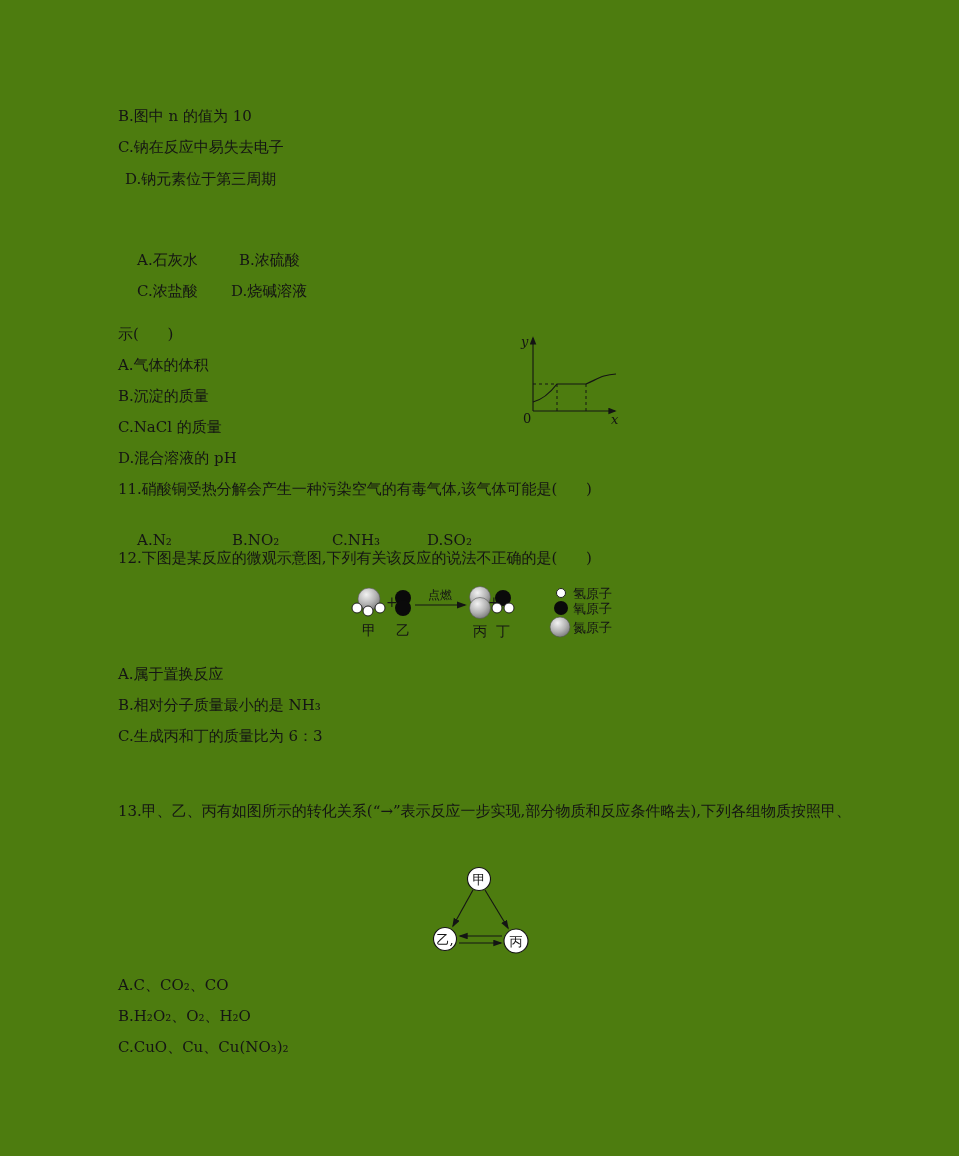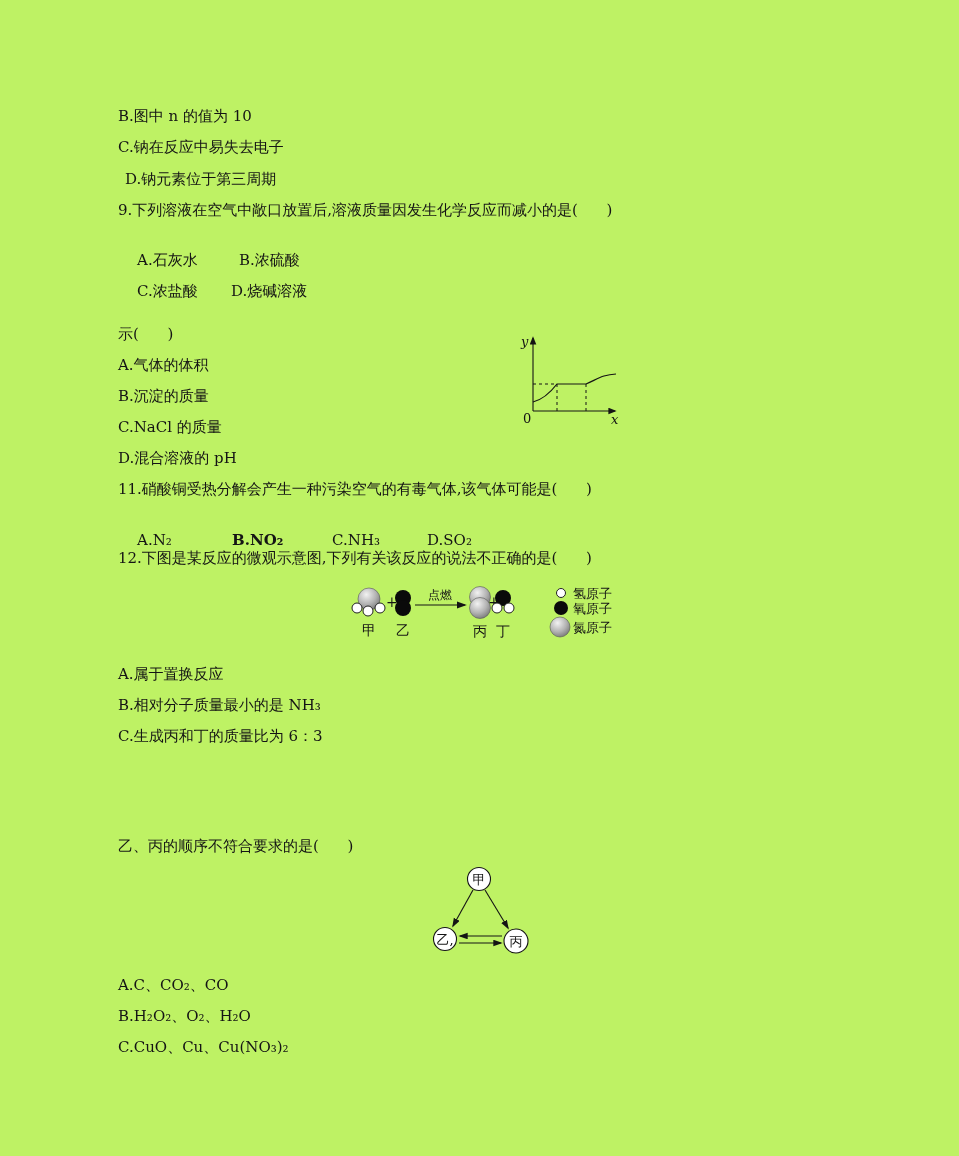--- a/index.html
+++ b/index.html
@@ -1,37 +1,37 @@
 <!DOCTYPE html>
 <html><head>
 <meta charset="utf-8">
 <style>
   * { margin:0; padding:0; box-sizing:border-box; }
   html,body { background:#ffffff; }
   .page {
     position:relative;
     width:959px; height:1156px;
-    background:#bef264;
+    background:#4d7c0f;
     font-family:"DejaVu Serif","Liberation Serif",serif;
     font-size:15px;
     color:#141414;
     overflow:hidden;
   }
   .line {
     position:absolute;
     left:118px;
     white-space:pre;
     line-height:19px;
   }
   .indent { left:125px; }
   .opt { display:inline-block; white-space:pre; }
   .w102 { width:102px; }
   .w94  { width:94px; }
   .w95  { width:95px; }
-  .w100 { width:100px;font-weight:bold; }
+  .w100 { width:100px; }
   svg { position:absolute; overflow:visible; }
   svg text {
     font-family:"DejaVu Serif","Liberation Serif",serif;
     fill:#141414;
   }
   .axis-label { font-style:italic; font-size:13px; }
   .origin-label { font-size:13px; }
   .mol-label { font-size:14px; }
   .plus-label { font-size:14px; }
   .cond-label { font-size:12px; }
@@ -40,21 +40,20 @@
 </style>
 </head>
 <body>
 
 <div class="page">
 
   <div class="line" style="top:107px">B.图中 n 的值为 10</div>
   <div class="line" style="top:138px">C.钠在反应中易失去电子</div>
   <div class="line indent" style="top:170px">D.钠元素位于第三周期</div>
 
-  <div class="line" style="top:201px">9.下列溶液在空气中敞口放置后,溶液质量因发生化学反应而减小的是(      )</div>
   <div class="line" style="top:263px">
     <span class="opt w94">C.浓盐酸</span><span class="opt">D.烧碱溶液</span>
   </div>
   <div class="line" style="top:232px">
     <span class="opt w102">A.石灰水</span><span class="opt">B.浓硫酸</span>
   </div>
 
   <div class="line" style="top:325px">示(      )</div>
   <div class="line" style="top:356px">A.气体的体积</div>
   <div class="line" style="top:387px">B.沉淀的质量</div>
@@ -137,21 +136,21 @@
       <text class="legend-label" x="233" y="40">氧原子</text>
       <circle cx="220" cy="54" r="10" fill="url(#graySphere)" stroke="#555" stroke-width="0.6"></circle>
       <text class="legend-label" x="233" y="59">氮原子</text>
     </g>
   </svg>
 
   <div class="line" style="top:665px">A.属于置换反应</div>
   <div class="line" style="top:696px">B.相对分子质量最小的是 NH₃</div>
   <div class="line" style="top:727px">C.生成丙和丁的质量比为 6：3</div>
 
-  <div class="line" style="top:837px">乙、丙的顺序不符合要求的是(      )</div>
+  <div class="line" style="top:802px">13.甲、乙、丙有如图所示的转化关系(“→”表示反应一步实现,部分物质和反应条件略去),下列各组物质按照甲、</div>
 
   <svg style="left:413px; top:858px" width="165" height="104" viewBox="0 0 165 104">
     <defs>
       <marker id="ah3" markerWidth="10" markerHeight="8" refX="7" refY="3" orient="auto">
         <path d="M0,0 L8.5,3 L0,6 z" fill="#141414"></path>
       </marker>
     </defs>
     <circle cx="66" cy="21" r="11.5" fill="#fff" stroke="#141414" stroke-width="1.1"></circle>
     <text class="node-label" x="66" y="26" text-anchor="middle">甲</text>
 

